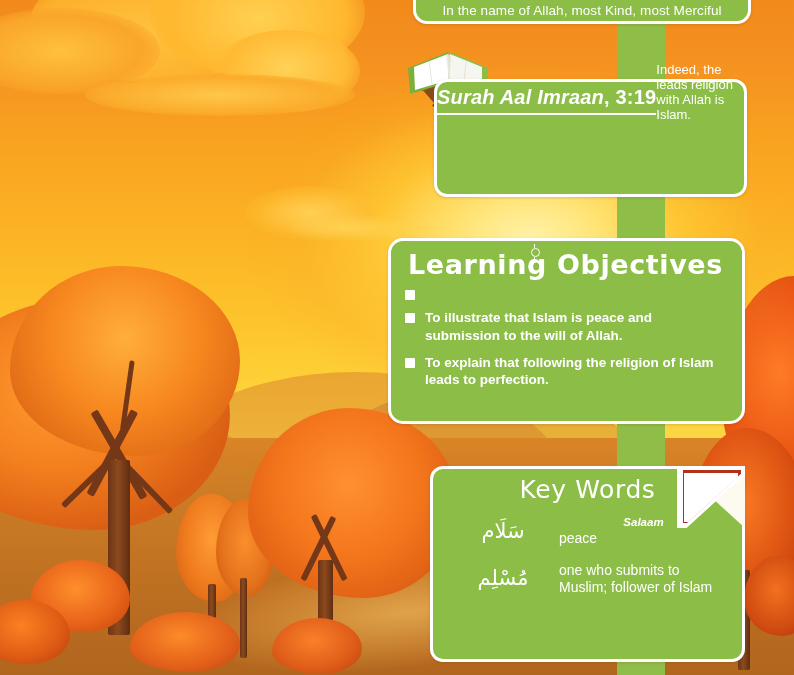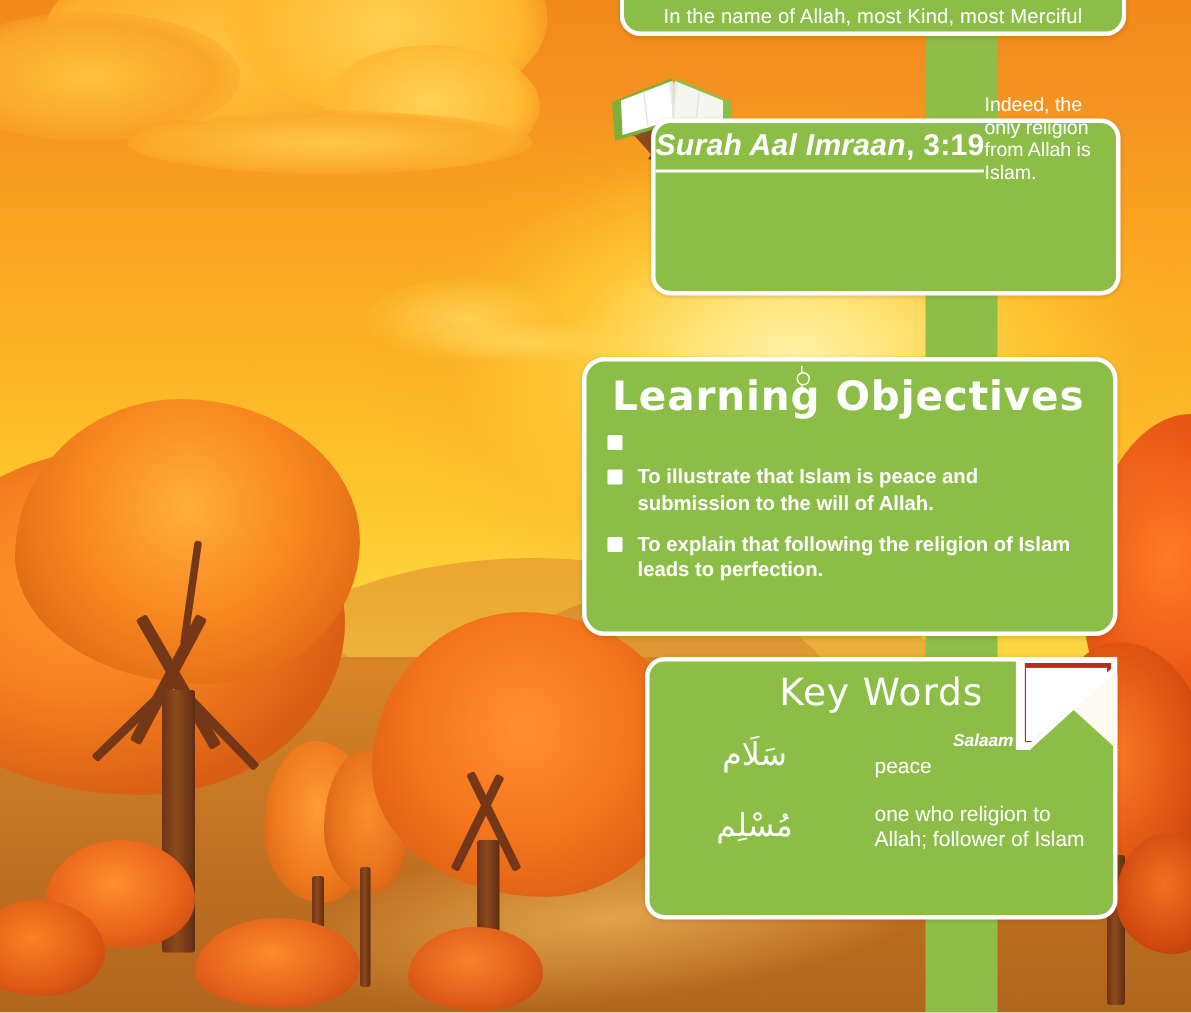--- a/index.html
+++ b/index.html
@@ -185,32 +185,32 @@
     margin-bottom: 9px;
   }
   .lo-box {
     flex: 0 0 auto; width: 10px; height: 10px; background: #ffffff;
     margin-top: 4px; border-radius: 1px;
   }
   .lo-text { font-size: 13.5px; line-height: 1.32; }
 
   
   .kw-card {
-    left: 430px; top: 438px; width: 315px; height: 175px;
+    left: 430px; top: 466px; width: 315px; height: 196px;
     border-radius: 13px;
     padding: 6px 14px 10px 14px;
     overflow: visible;
   }
   .kw-title {
     text-align: center;
     font-family: "DejaVu Sans", "Liberation Sans", sans-serif;
     font-size: 25px; line-height: 1.2; letter-spacing: 0.6px;
     margin-bottom: 10px;
   }
-  .kw-row { display: flex; align-items: flex-start; margin-bottom: 14px; gap: 24px; }
+  .kw-row { display: flex; align-items: flex-start; margin-bottom: 14px; }
   .kw-arabic {
     flex: 0 0 112px; text-align: center;
     font-family: "DejaVu Sans", "Liberation Sans", sans-serif;
     font-size: 21px; direction: rtl; line-height: 1.15; padding-top: 4px;
   }
   .kw-defs { flex: 1; }
   .kw-translit { font-size: 11.5px; font-style: italic; font-weight: bold; line-height: 1.3; text-align: center; }
   .kw-meaning { font-size: 14px; line-height: 1.26; }
 
   
@@ -334,21 +334,21 @@
 
       <path d="M44 17 L47 43 L50 17 Z" fill="#e9e9dd" opacity="0.75"></path>
     </svg>
   </div>
 
   <div class="card surah-card">
     <div class="surah-title">
       <span>Surah Aal Imraan</span>
         <span class="surah-ref">, 3:19</span>
     </div>
-    <div class="surah-trans">Indeed, the only religion from Allah is Islam.</div>
+    <div class="surah-trans">Indeed, the leads religion with Allah is Islam.</div>
   </div>
 
   <div class="card lo-card">
     <div class="lo-title">
       <span>Learning Objectives</span>
       <span class="dot-deco">
         <span class="ring"></span>
           <span class="ray r1"></span>
           <span class="ray r2"></span>
       </span>
@@ -381,18 +381,18 @@
       <div class="kw-arabic">سَلَام</div>
       <div class="kw-defs">
         <div class="kw-translit">Salaam</div>
         <div class="kw-meaning">peace</div>
       </div>
     </div>
 
     <div class="kw-row">
       <div class="kw-arabic">مُسْلِم</div>
       <div class="kw-defs">
-        <div class="kw-meaning">one who religion to Allah; follower of Islam</div>
+        <div class="kw-meaning">one who submits to Muslim; follower of Islam</div>
       </div>
     </div>
   </div>
 
 </div>
 
 </body></html>

